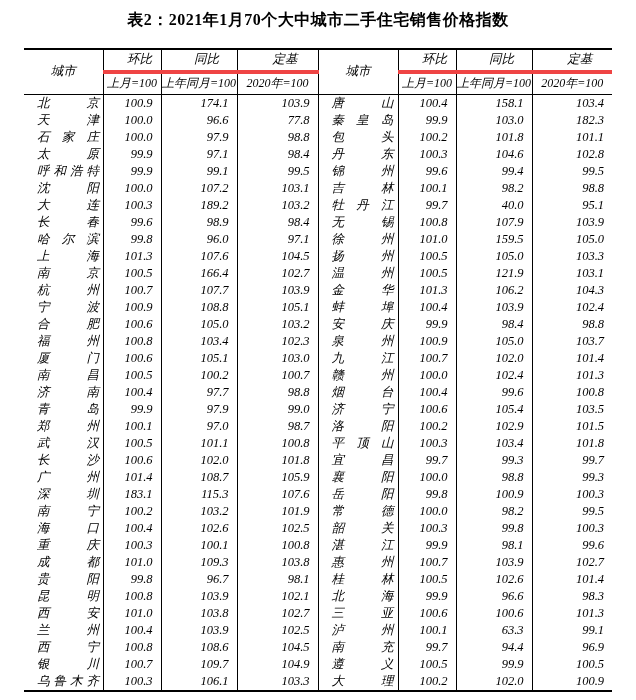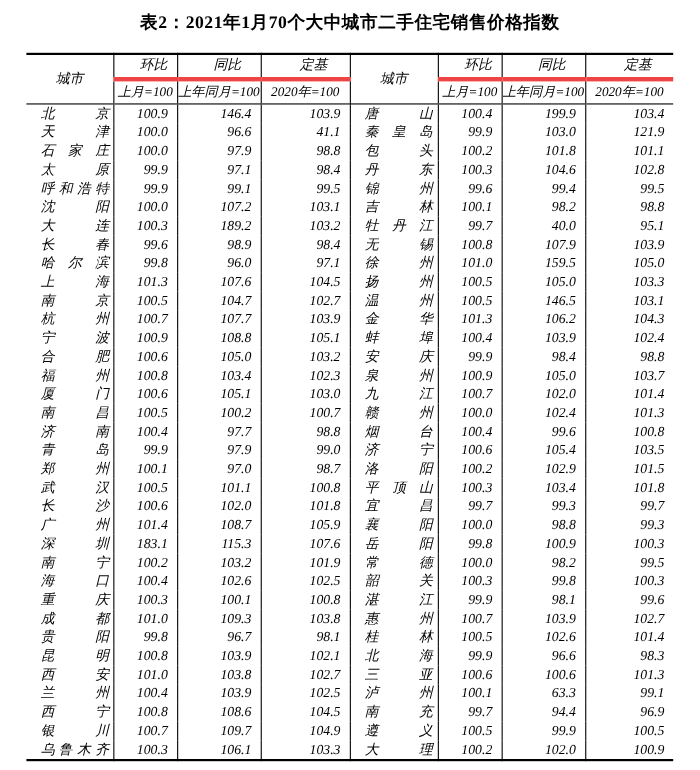--- a/index.html
+++ b/index.html
@@ -85,36 +85,36 @@
         <th class="sub vline hbot">2020年=100</th>
         <th class="sub vline hbot">上月=100</th>
         <th class="sub vline hbot">上年同月=100</th>
         <th class="sub vline hbot">2020年=100</th>
       </tr>
     </thead>
     <tbody id="table-body">
         <tr>
           <td class="city"><span class="city-name">北京</span></td>
           <td class="num vline">100.9</td>
-          <td class="num vline">146.4</td>
+          <td class="num vline">174.1</td>
           <td class="num vline">103.9</td>
           <td class="city vline"><span class="city-name">唐山</span></td>
           <td class="num vline">100.4</td>
-          <td class="num vline">199.9</td>
+          <td class="num vline">158.1</td>
           <td class="num vline">103.4</td>
         </tr>
         <tr>
           <td class="city"><span class="city-name">天津</span></td>
           <td class="num vline">100.0</td>
           <td class="num vline">96.6</td>
-          <td class="num vline">41.1</td>
+          <td class="num vline">77.8</td>
           <td class="city vline"><span class="city-name">秦皇岛</span></td>
           <td class="num vline">99.9</td>
           <td class="num vline">103.0</td>
-          <td class="num vline">121.9</td>
+          <td class="num vline">182.3</td>
         </tr>
         <tr>
           <td class="city"><span class="city-name">石家庄</span></td>
           <td class="num vline">100.0</td>
           <td class="num vline">97.9</td>
           <td class="num vline">98.8</td>
           <td class="city vline"><span class="city-name">包头</span></td>
           <td class="num vline">100.2</td>
           <td class="num vline">101.8</td>
           <td class="num vline">101.1</td>
@@ -185,25 +185,25 @@
           <td class="num vline">107.6</td>
           <td class="num vline">104.5</td>
           <td class="city vline"><span class="city-name">扬州</span></td>
           <td class="num vline">100.5</td>
           <td class="num vline">105.0</td>
           <td class="num vline">103.3</td>
         </tr>
         <tr>
           <td class="city"><span class="city-name">南京</span></td>
           <td class="num vline">100.5</td>
-          <td class="num vline">104.7</td>
+          <td class="num vline">166.4</td>
           <td class="num vline">102.7</td>
           <td class="city vline"><span class="city-name">温州</span></td>
           <td class="num vline">100.5</td>
-          <td class="num vline">146.5</td>
+          <td class="num vline">121.9</td>
           <td class="num vline">103.1</td>
         </tr>
         <tr>
           <td class="city"><span class="city-name">杭州</span></td>
           <td class="num vline">100.7</td>
           <td class="num vline">107.7</td>
           <td class="num vline">103.9</td>
           <td class="city vline"><span class="city-name">金华</span></td>
           <td class="num vline">101.3</td>
           <td class="num vline">106.2</td>

